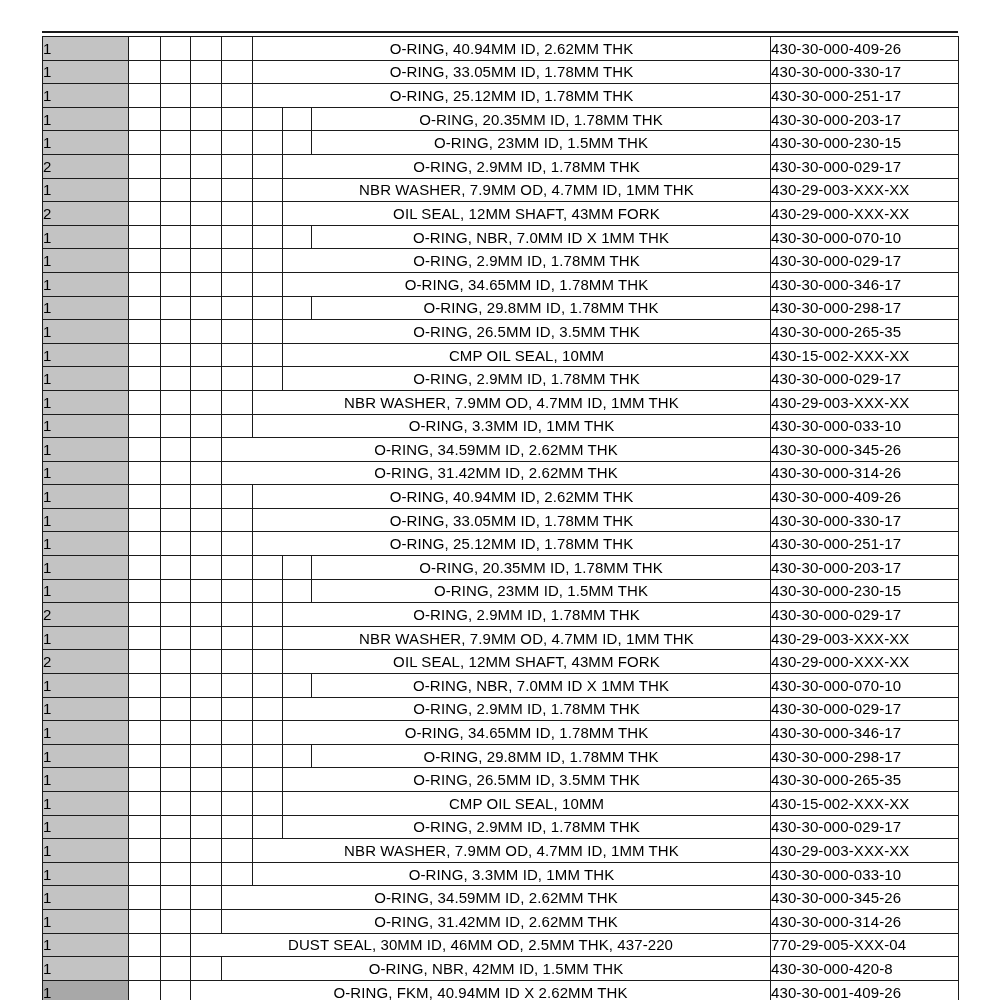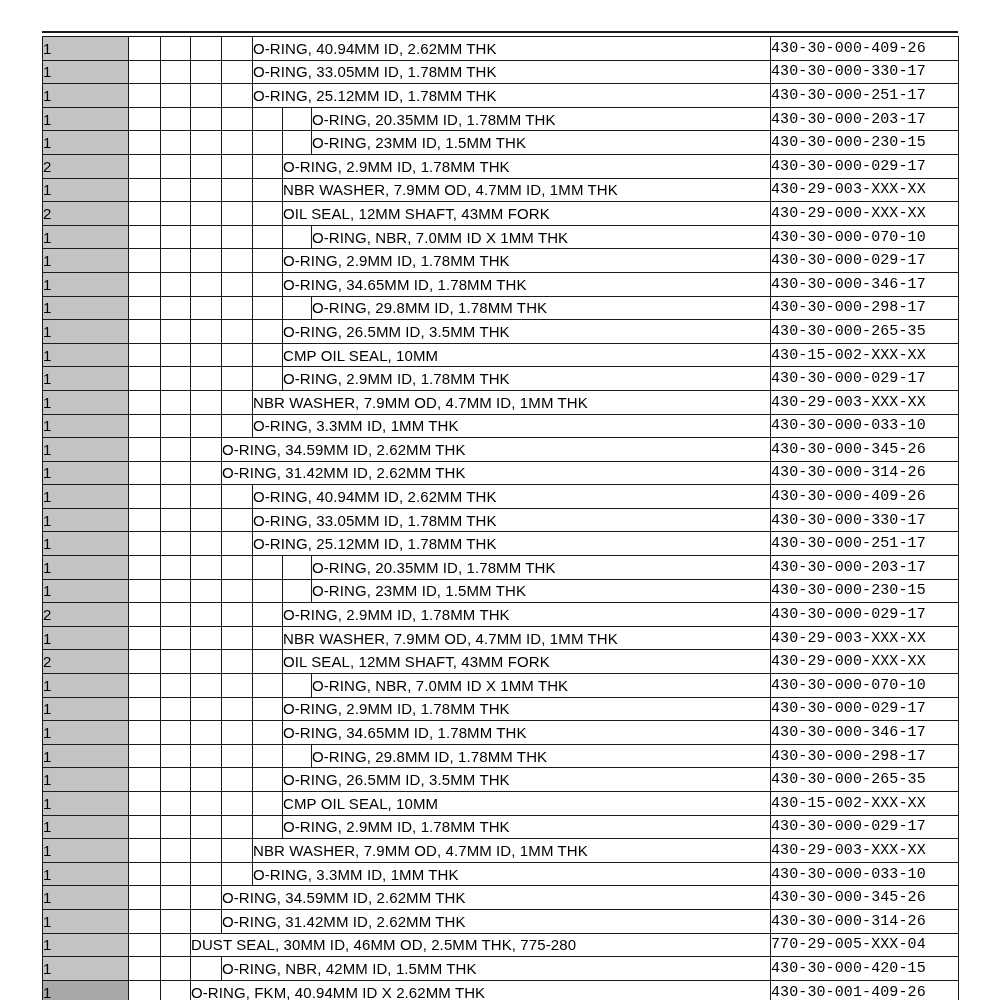--- a/index.html
+++ b/index.html
@@ -38,22 +38,22 @@
     line-height:1;
     letter-spacing:0.1px;
     overflow:hidden;
     white-space:nowrap;
   }
   td.qty{
     background:var(--qty-fill);
     padding-left:5px;
   }
   td.qty.dark{ background:var(--qty-fill-dark); }
-  td.desc{ padding-left:4px; }
-  td.part{ padding-left:4px; border-right:none;font-family:Liberation Mono, monospace; }
+  td.desc{ padding-left:4px;text-align:center; }
+  td.part{ padding-left:4px; border-right:none; }
   td.small{ font-size:12px; }
 
   
   tr.last td.desc{ border-bottom:1px solid #b5b5b5; }
   tr.last td.part{ border-bottom:none; }
 </style>
 </head>
 <body>
 
 <div class="sheet">
@@ -439,30 +439,30 @@
           <td class="ind"></td>
           <td class="ind"></td>
           <td class="ind"></td>
           <td class="desc" colspan="4">O-RING, 31.42MM ID, 2.62MM THK</td>
           <td class="part">430-30-000-314-26</td>
         </tr>
         <tr>
           <td class="qty">1</td>
           <td class="ind"></td>
           <td class="ind"></td>
-          <td class="desc" colspan="5">DUST SEAL, 30MM ID, 46MM OD, 2.5MM THK, 775-280</td>
+          <td class="desc" colspan="5">DUST SEAL, 30MM ID, 46MM OD, 2.5MM THK, 437-220</td>
           <td class="part">770-29-005-XXX-04</td>
         </tr>
         <tr>
           <td class="qty">1</td>
           <td class="ind"></td>
           <td class="ind"></td>
           <td class="ind"></td>
           <td class="desc" colspan="4">O-RING, NBR, 42MM ID, 1.5MM THK</td>
-          <td class="part">430-30-000-420-15</td>
+          <td class="part">430-30-000-420-8</td>
         </tr>
         <tr class="last">
           <td class="qty dark">1</td>
           <td class="ind"></td>
           <td class="ind"></td>
           <td class="desc" colspan="5">O-RING, FKM, 40.94MM ID X 2.62MM THK</td>
           <td class="part">430-30-001-409-26</td>
         </tr>
       </tbody>
   </table>

